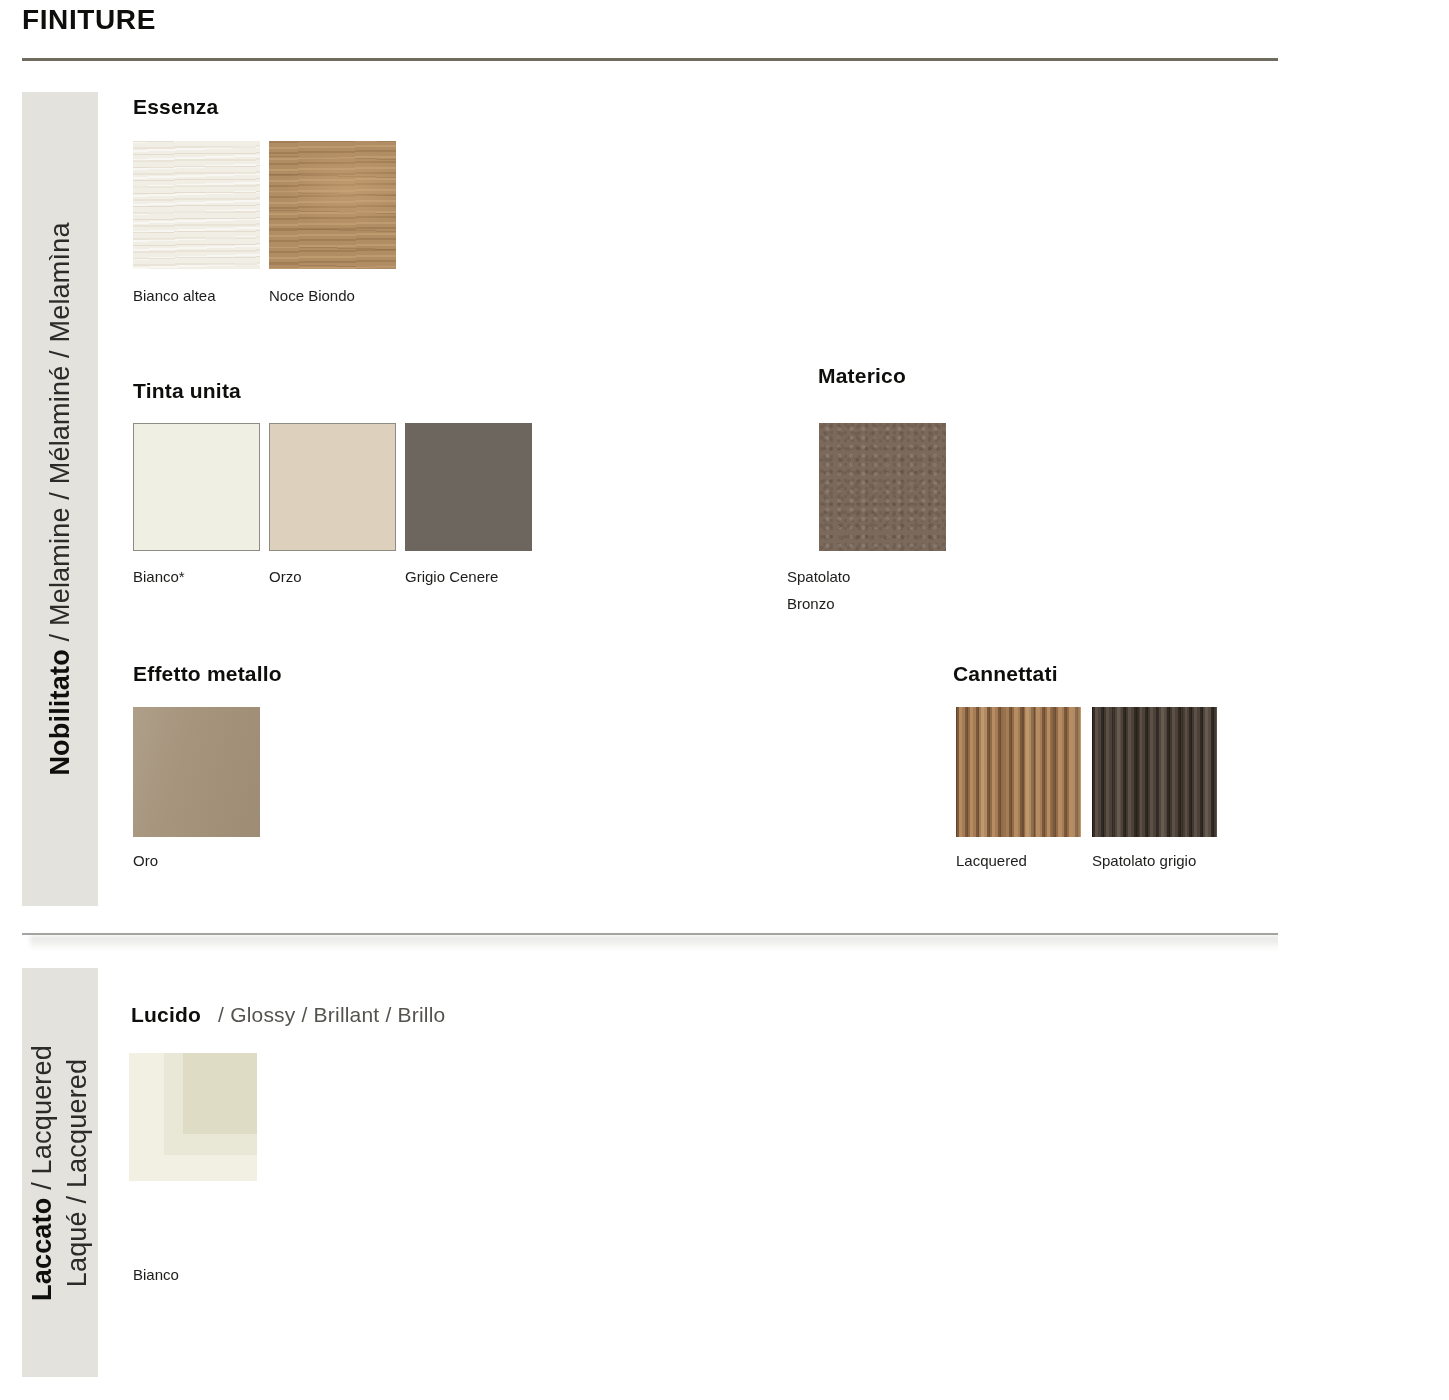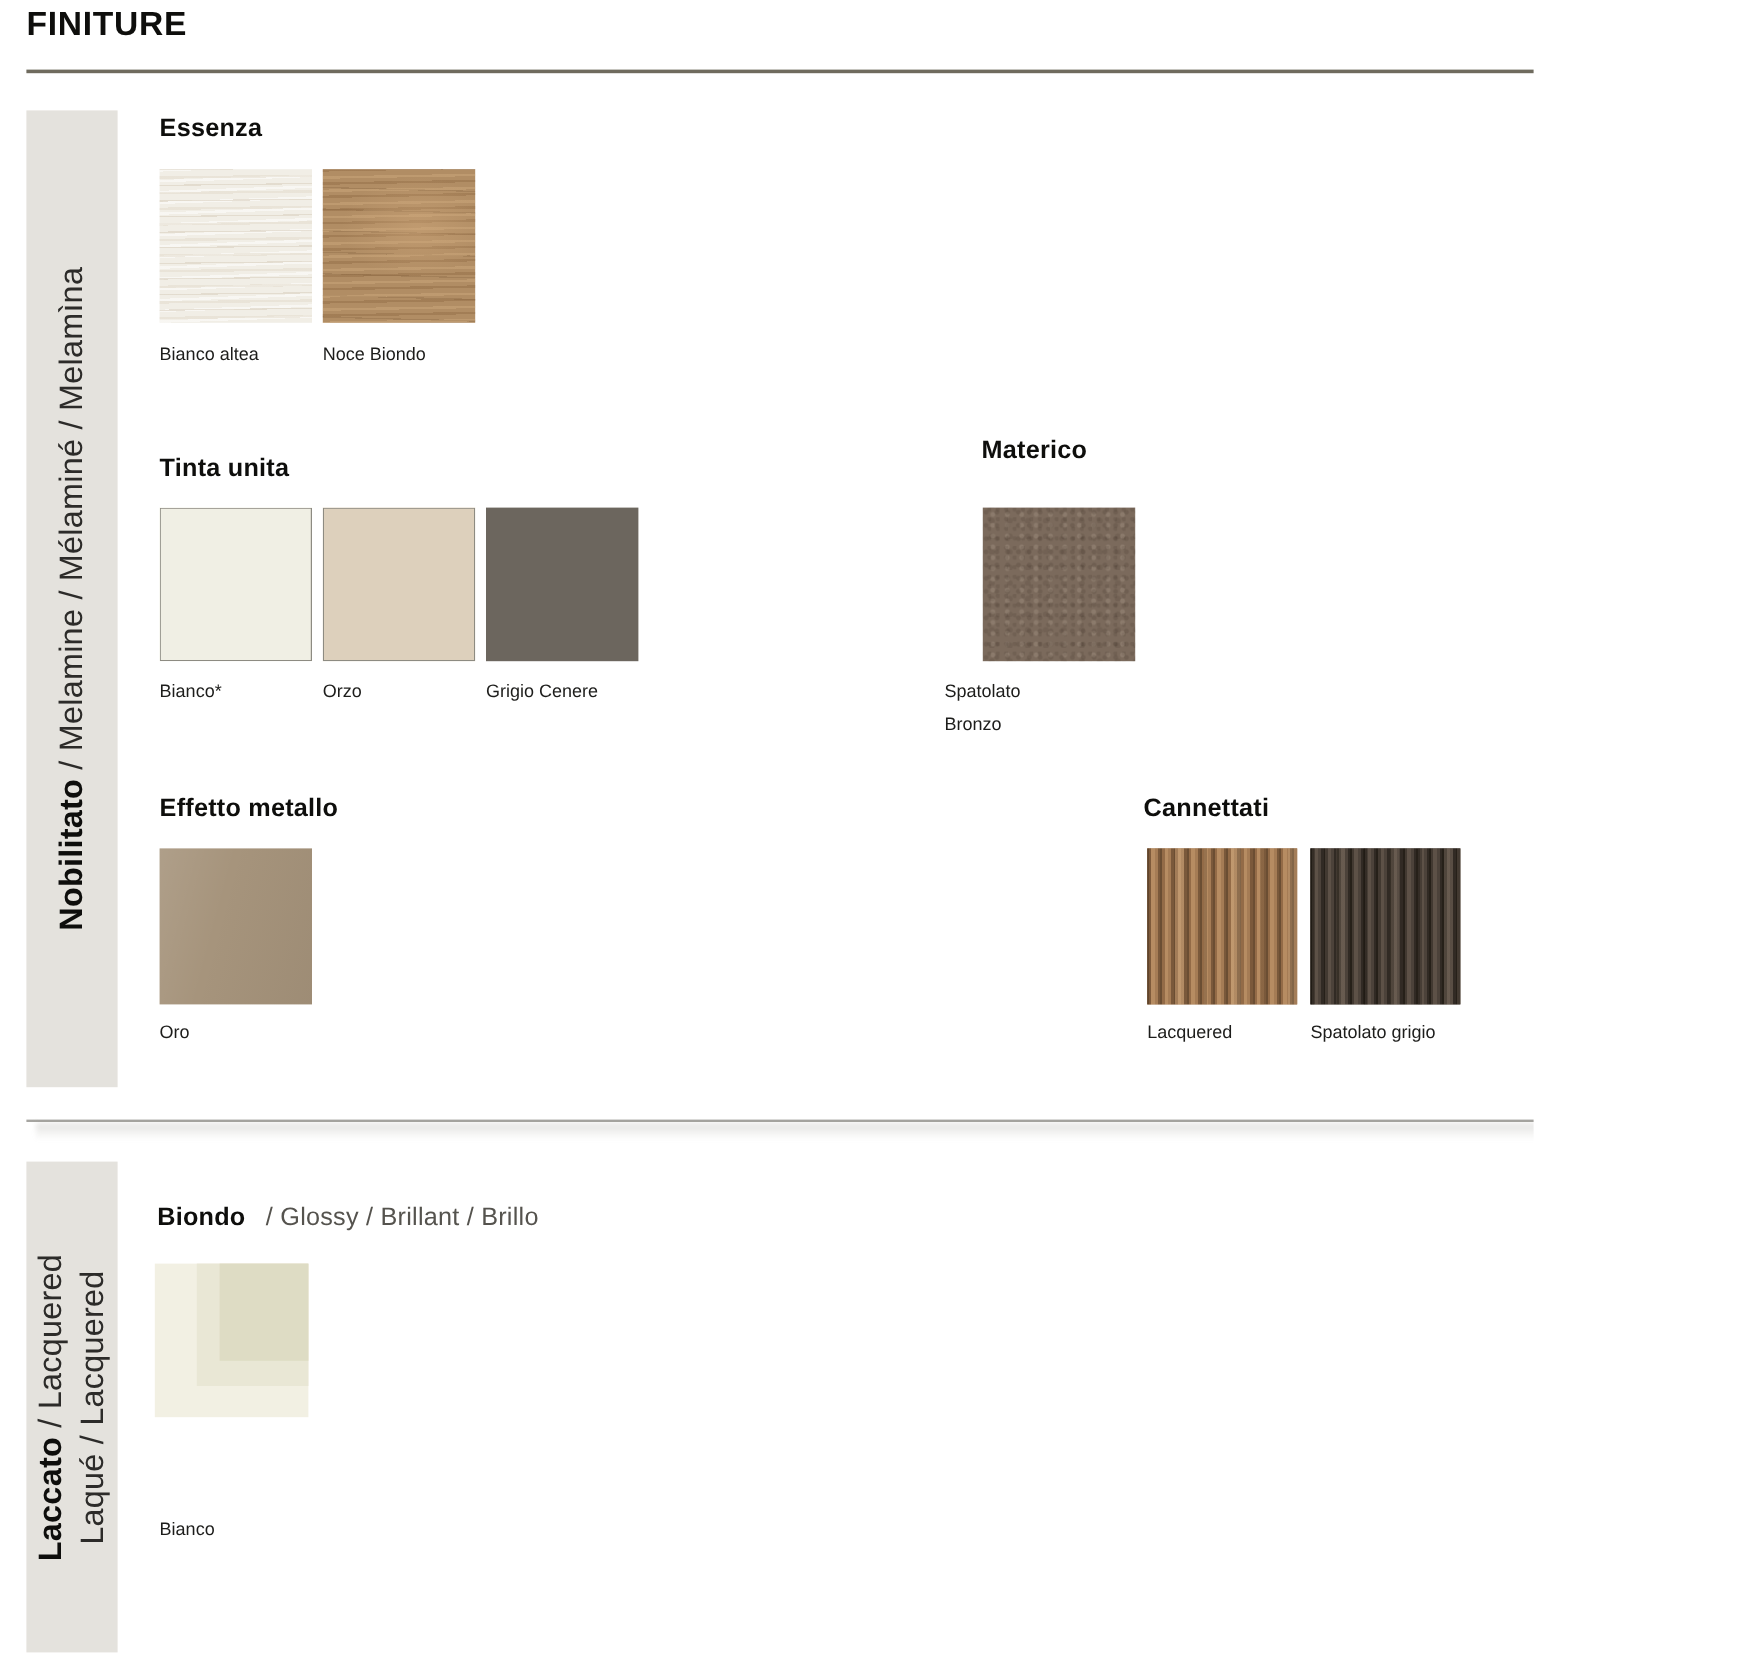--- a/index.html
+++ b/index.html
@@ -122,21 +122,21 @@
   <div class="divider-shadow"></div>
 
   <div class="sidebar sidebar-laccato" style="background-color: rgb(228, 226, 221);">
     <div class="vtext vtext-2line">
       <div class="vline"><span class="vbold">Laccato</span><span class="vrest"> / Lacquered</span></div>
       <div class="vline"><span class="vrest">Laqué / Lacquered</span></div>
     </div>
   </div>
 
   <div class="group-title" style="left:131px;top:1001px">
-    <span>Biondo</span><span class="gt-muted"> / Glossy / Brillant / Brillo</span>
+    <span>Lucido</span><span class="gt-muted"> / Glossy / Brillant / Brillo</span>
   </div>
   <div class="swatch" style="left: 129px; top: 1053px; width: 128px; background-color: rgb(242, 240, 227);">
     <div class="lucido-mid" style="background-color: rgb(233, 231, 213);"></div>
     <div class="lucido-inner" style="background-color: rgb(222, 220, 196);"></div>
   </div>
   <div class="swatch-label" style="left:133px;top:1261px">Bianco</div>
 
 </div>
 
 </body></html>

